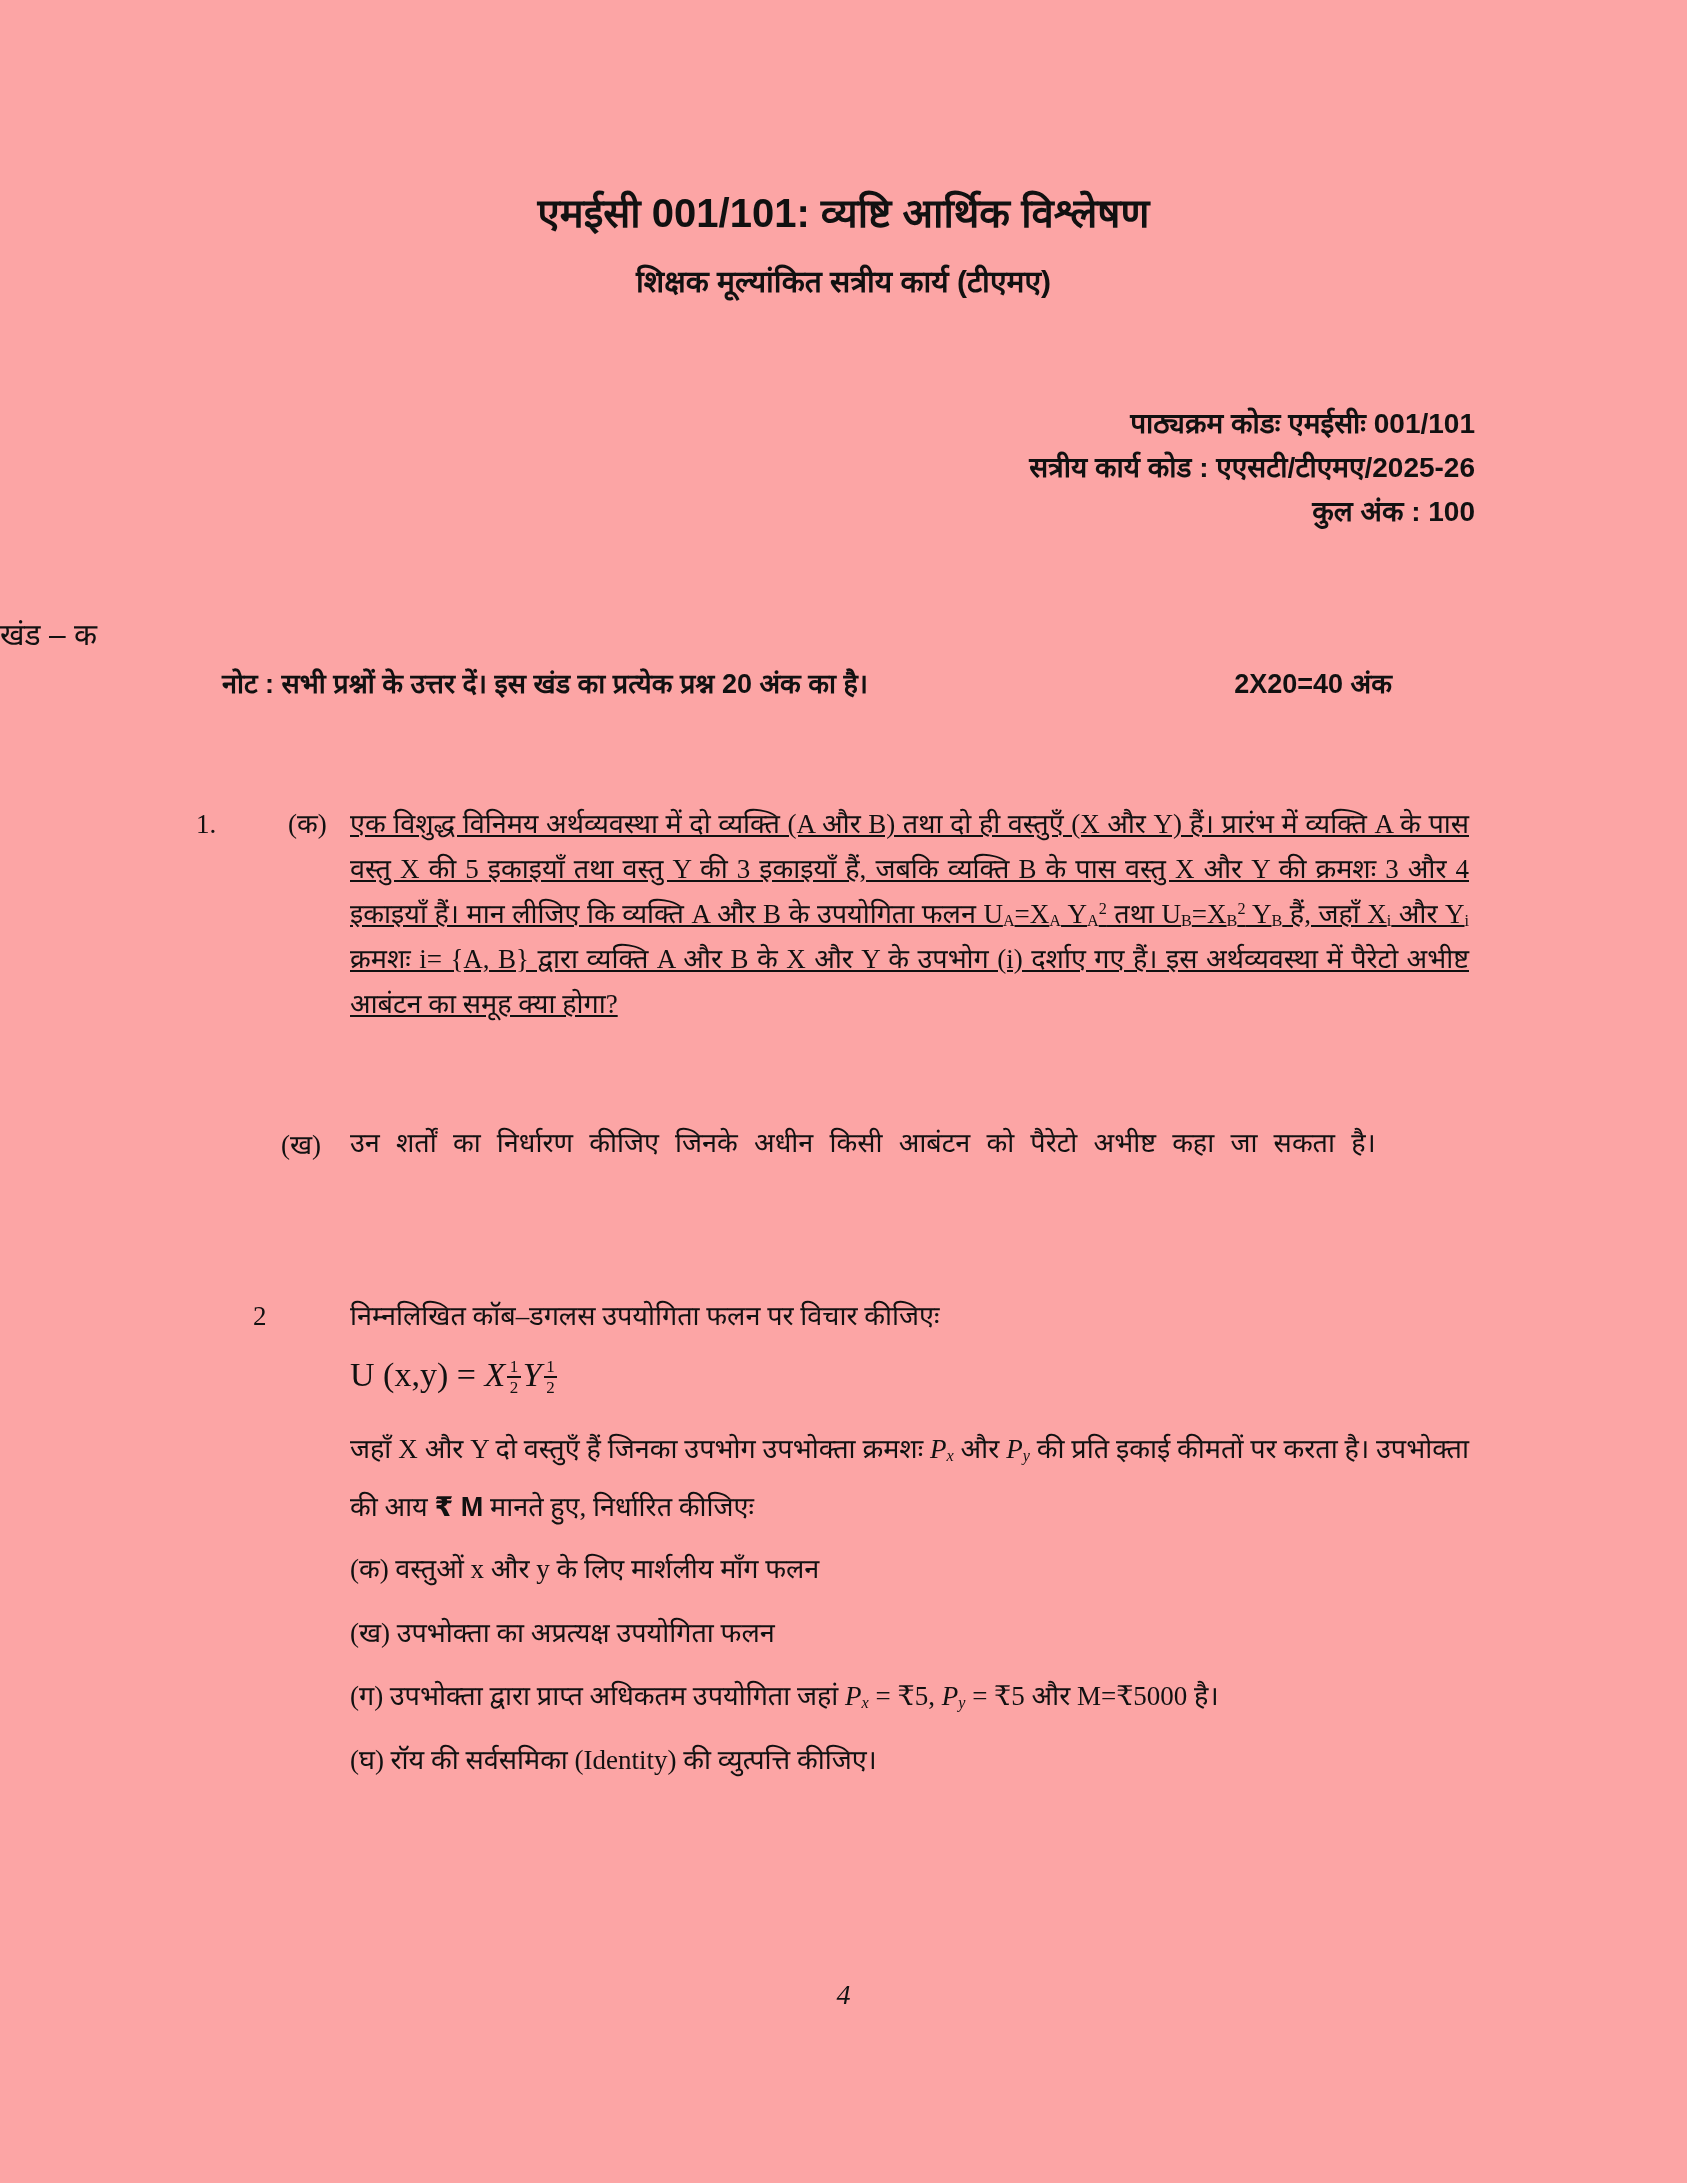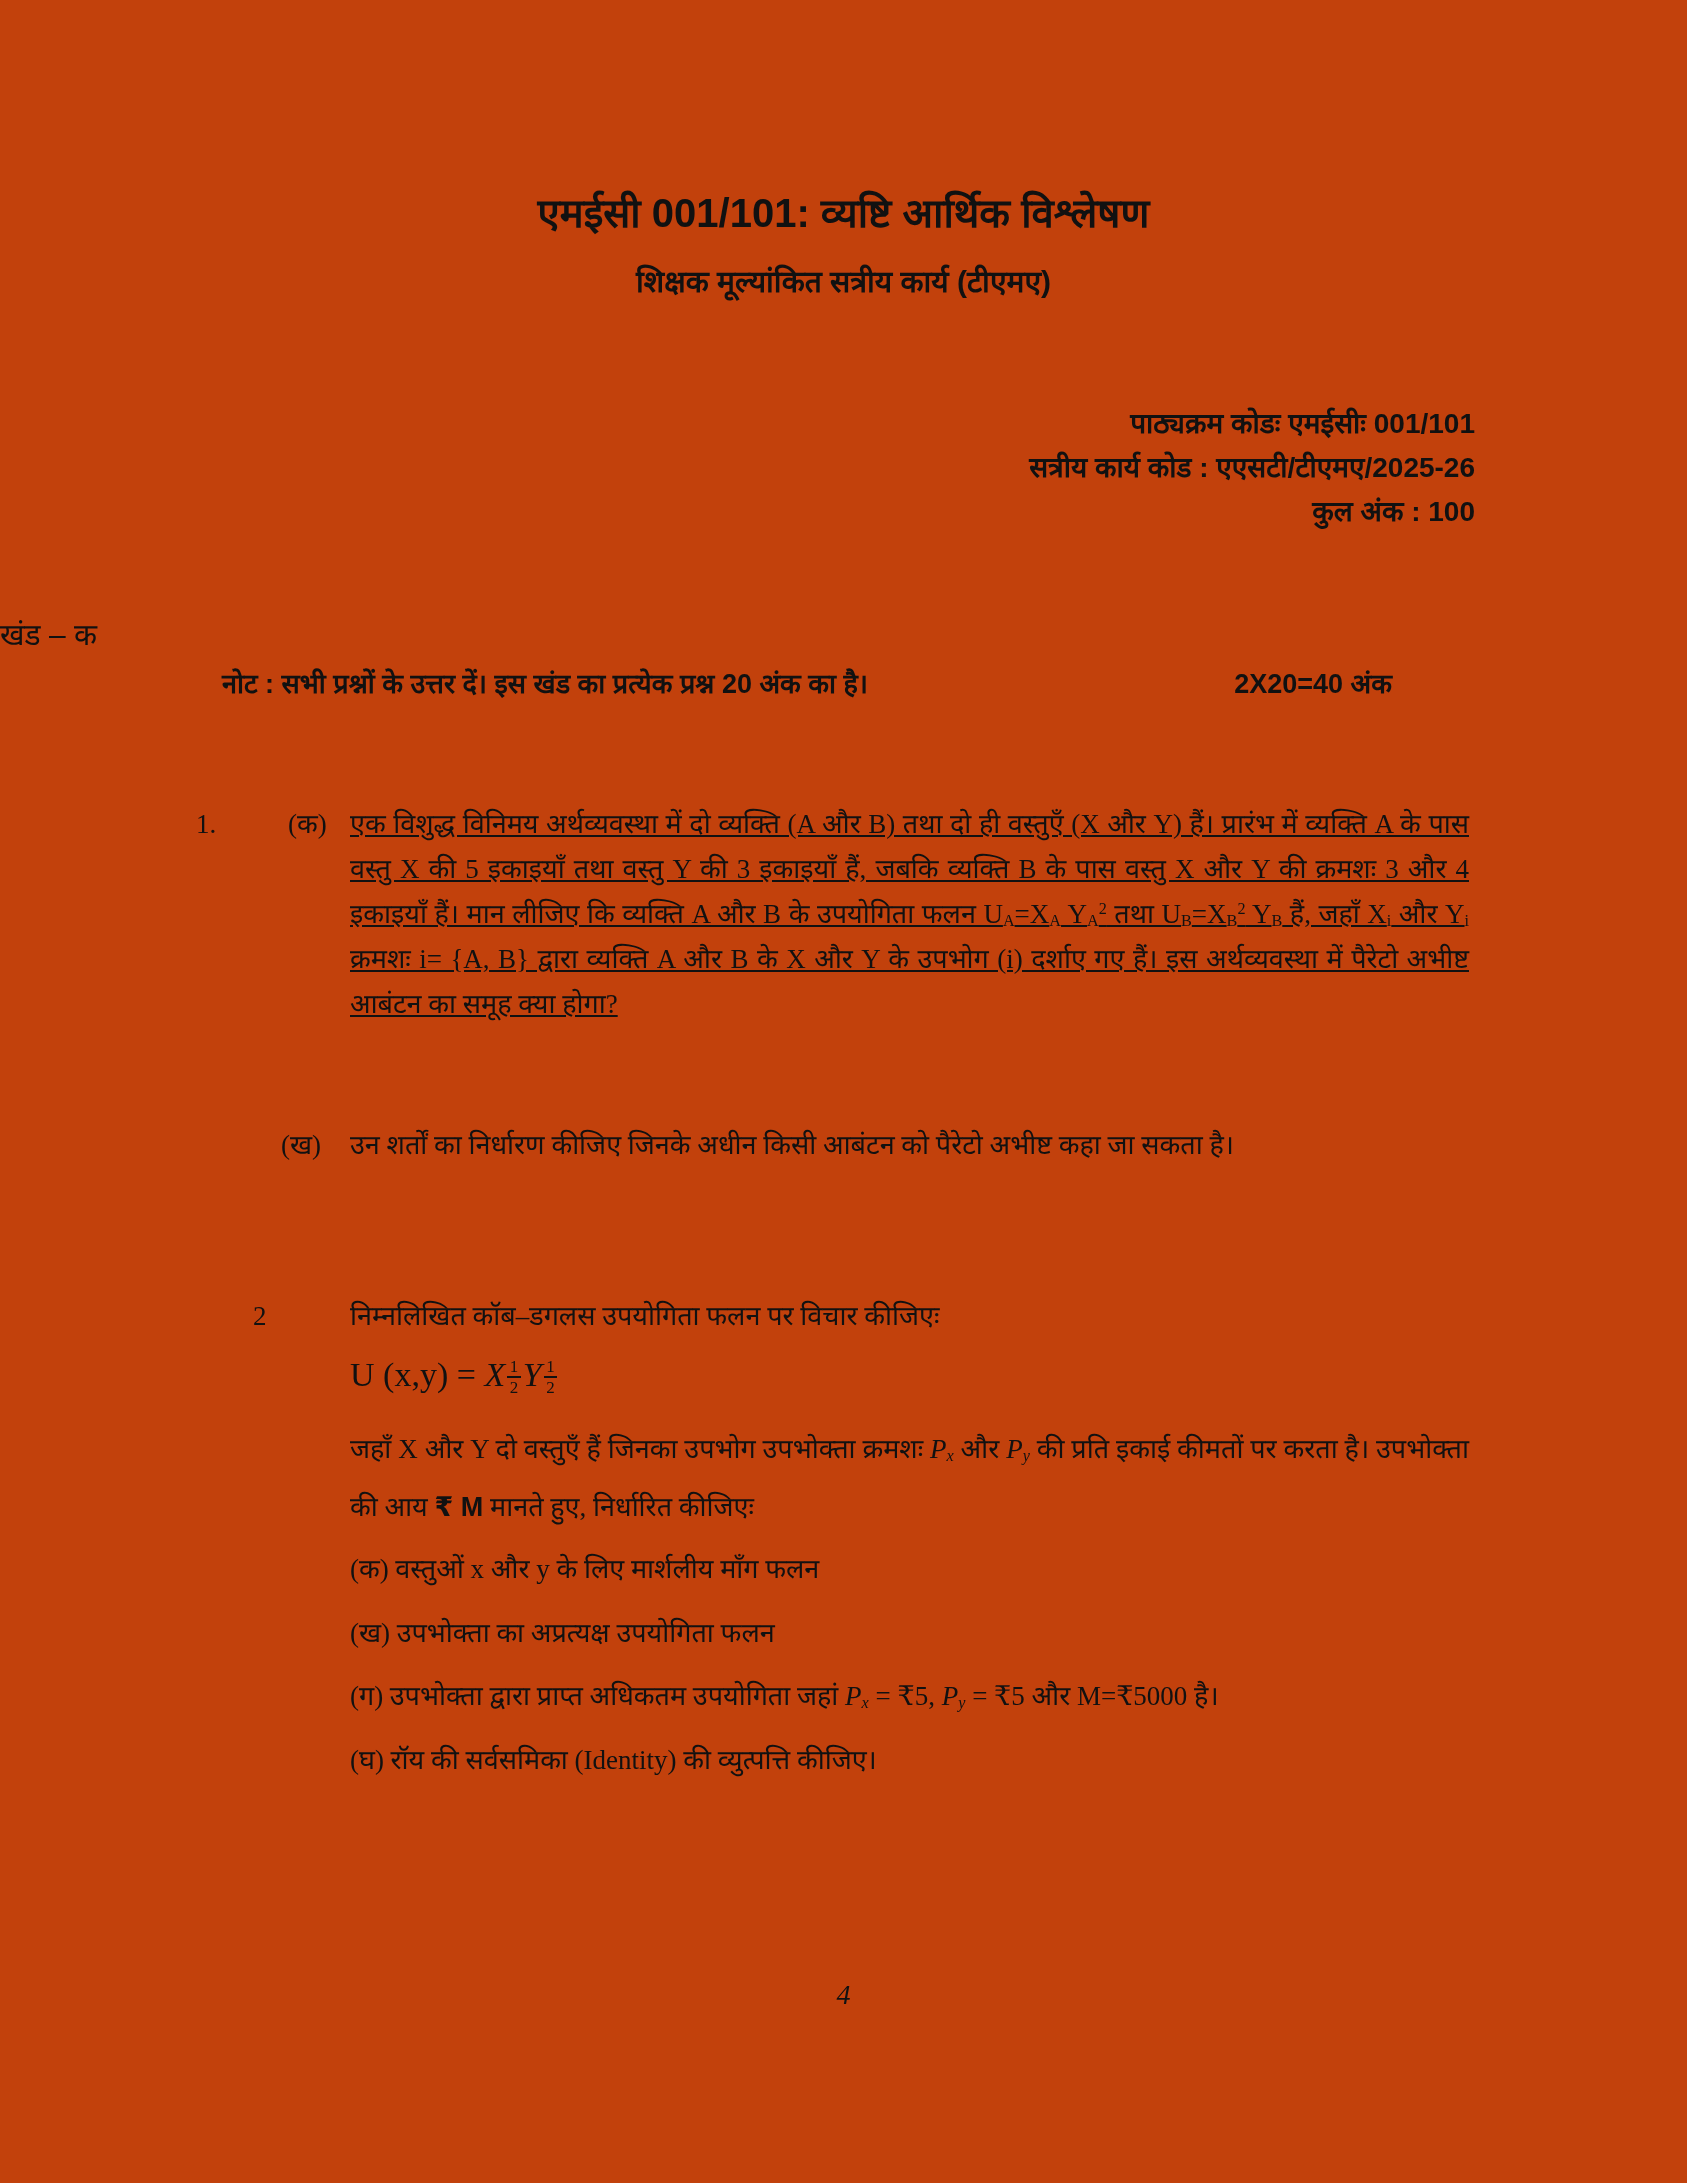--- a/index.html
+++ b/index.html
@@ -1,20 +1,20 @@
 <!DOCTYPE html>
 <html style="font-size:10.6px"><head>
 <meta charset="utf-8">
 <style>
   html, body { margin: 0; padding: 0; background: #ffffff; }
   .page {
     position: relative;
     width: 1687px;
     height: 2183px;
-    background: #c2410c;
+    background: #fca5a5;
     color: #111111;
     font-family: "Liberation Serif", "DejaVu Serif", serif;
     overflow: hidden;
   }
   .abs { position: absolute; }
 
   
   .title-block {
     top: 189px; left: 0; width: 100%;
     text-align: center;
@@ -50,21 +50,21 @@
 
   
   .body-text { font-size: 27px; line-height: 45px; }
   .just { text-align: justify; }
 
   #q1-num    { left: 196px; top: 802px; }
   #q1a-label { left: 288px; top: 802px; }
   #q1a-text  { left: 350px; top: 802px; width: 1119px; text-decoration: underline; }
 
   #q1b-label { left: 281px; top: 1123px; }
-  #q1b-text  { left: 350px; top: 1123px; width: 1119px; }
+  #q1b-text  { left: 350px; top: 1123px; width: 1119px; font-family: Liberation Mono, monospace; }
 
   #q2-num    { left: 253px; top: 1294px; }
   #q2-intro  { left: 350px; top: 1294px; width: 1158px; }
   #q2-formula{ left: 350px; top: 1352px; font-size: 34px; line-height: 46px; }
   #q2-desc   { left: 350px; top: 1420px; width: 1119px; line-height: 58px; }
   #q2-parts  { left: 350px; top: 1547px; width: 1164px; }
 
   .part-row { margin-bottom: 18.5px; }
   .part-label { margin-right: 6.6px; }
 

